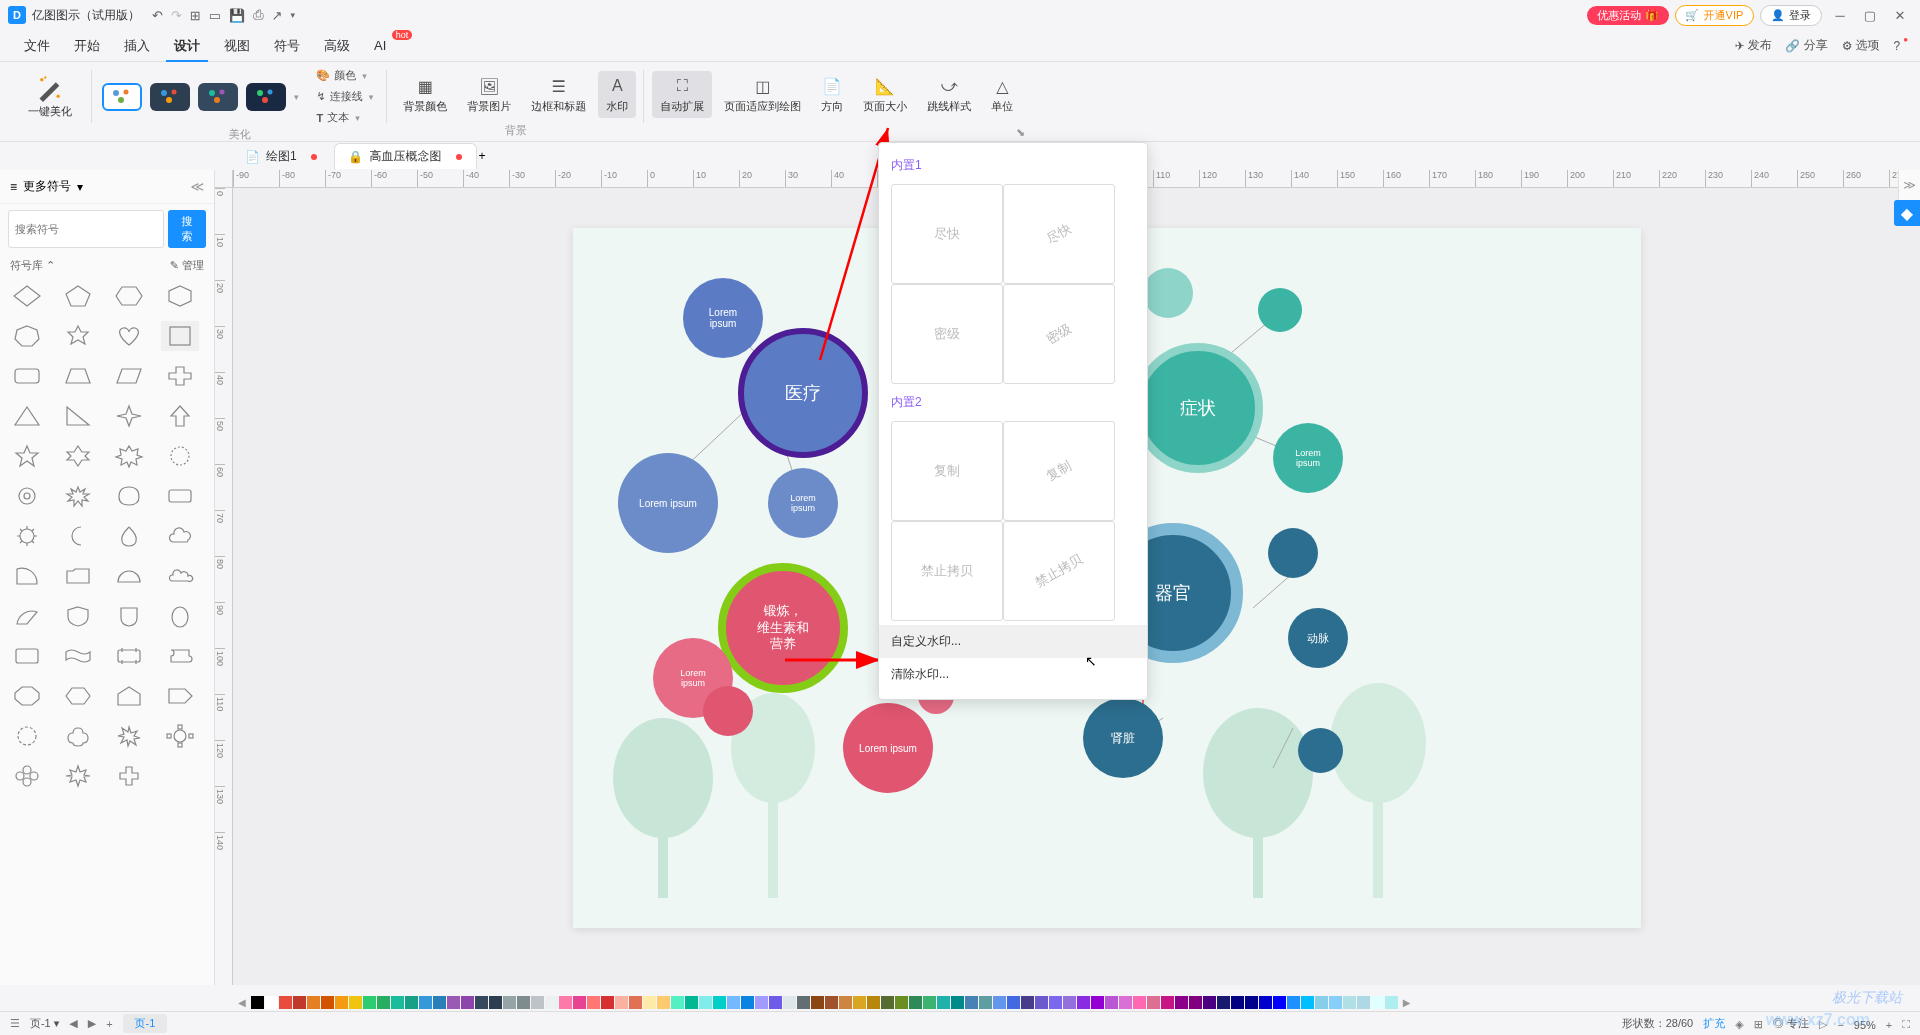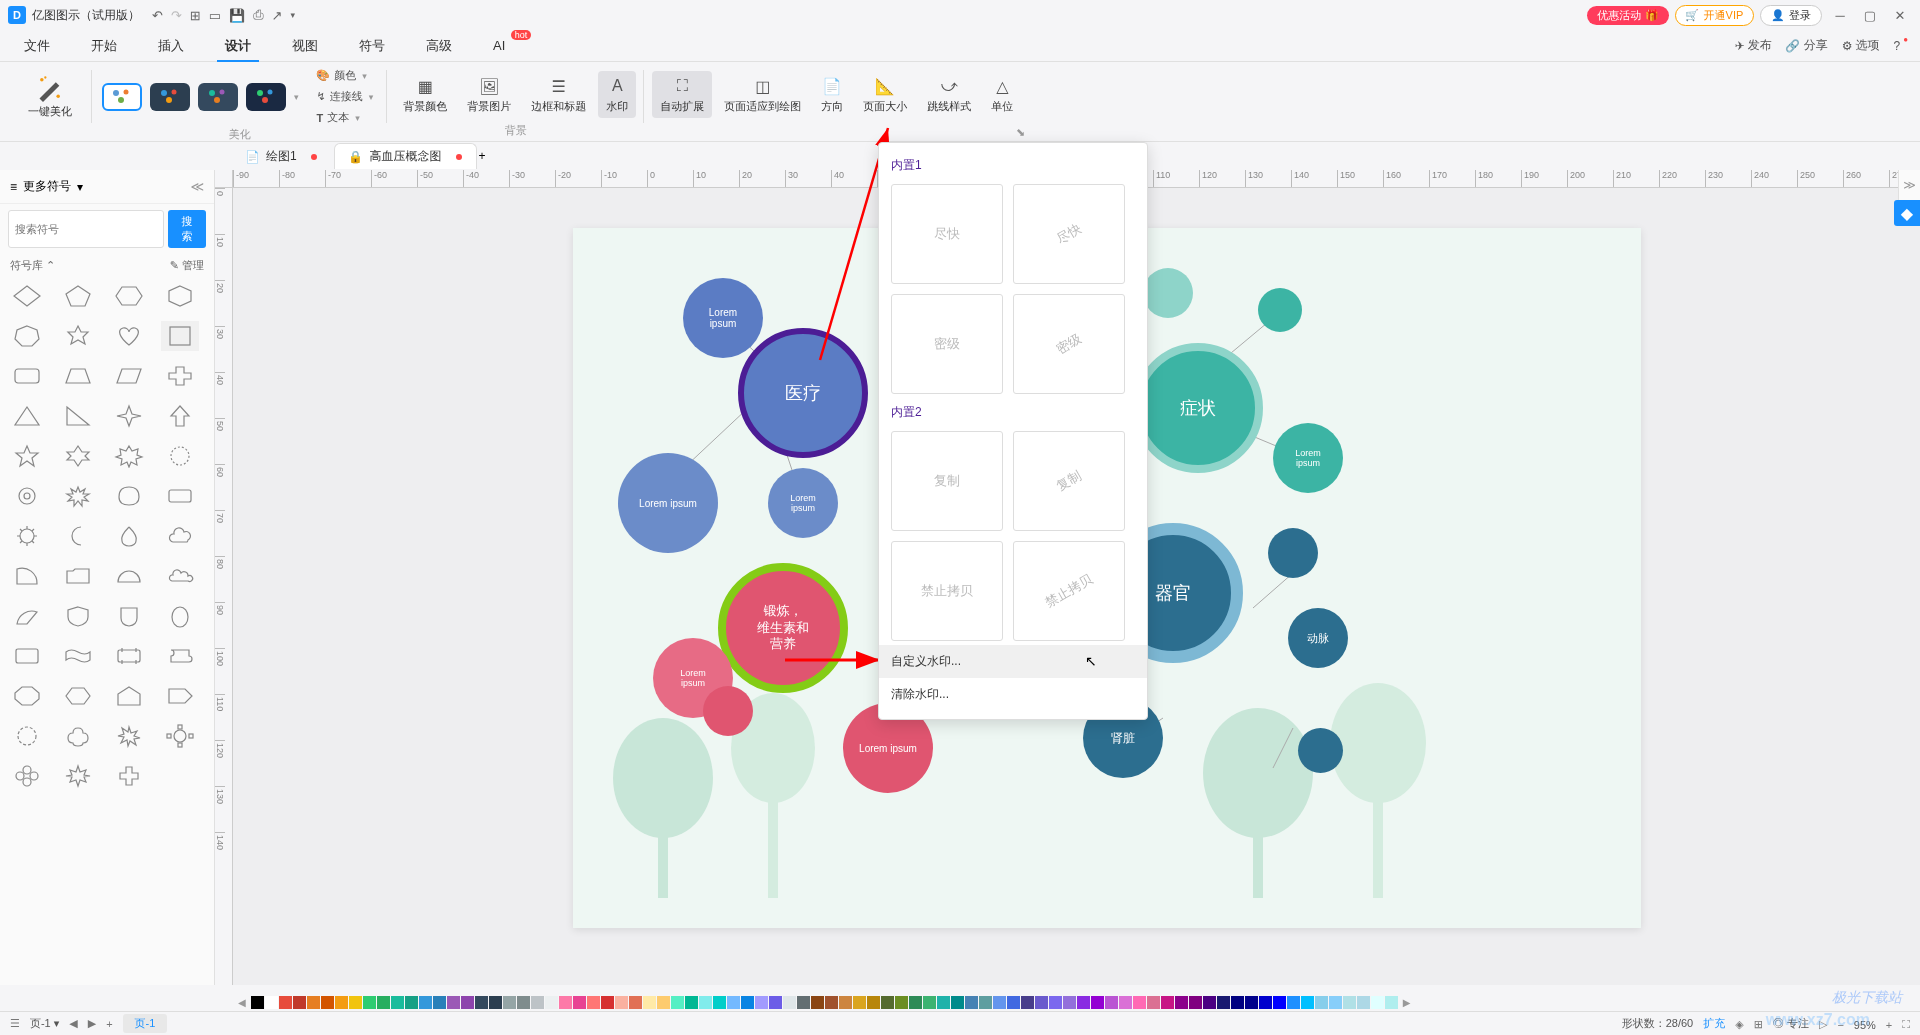--- a/index.html
+++ b/index.html
@@ -12,21 +12,21 @@
 .title-bar .qa-icons { display: flex; gap: 8px; align-items: center; }
 .title-bar .qa-icons span { cursor: pointer; font-size: 13px; color: #666; }
 .title-bar .spacer { flex: 1; }
 .title-bar .right-btns { display: flex; gap: 6px; align-items: center; }
 .btn-red { background: #ff3b5c; color: white; padding: 2px 10px; border-radius: 12px; font-size: 11px; display: flex; align-items: center; gap: 4px; }
 .btn-yellow { background: #fff; border: 1px solid #ffa500; color: #ff8c00; padding: 2px 10px; border-radius: 12px; font-size: 11px; display: flex; align-items: center; gap: 4px; }
 .btn-login { background: #fff; border: 1px solid #ccc; padding: 2px 10px; border-radius: 12px; font-size: 11px; display: flex; align-items: center; gap: 4px; }
 .win-btn { width: 24px; height: 24px; display: flex; align-items: center; justify-content: center; cursor: pointer; color: #666; font-size: 13px; }
 
 
-.menu-bar { height: 32px; display: flex; align-items: center; padding: 0 20px; gap: 33px; font-size: 13px; background: #f5f5f7; border-bottom: 1px solid #e0e0e0; position: relative; }
+.menu-bar { height: 32px; display: flex; align-items: center; padding: 0 20px; gap: 16px; font-size: 13px; background: #f5f5f7; border-bottom: 1px solid #e0e0e0; position: relative; }
 .menu-bar .menu-item { cursor: pointer; color: #333; padding: 6px 4px; position: relative; }
 .menu-bar .menu-item.active { font-weight: bold; }
 .menu-bar .menu-item.active::after { content: ''; position: absolute; bottom: -1px; left: -4px; right: -4px; height: 2px; background: #1890ff; }
 .menu-bar .hot-badge { background: #ff4444; color: white; font-size: 9px; padding: 0 4px; border-radius: 6px; position: absolute; top: -2px; right: -22px; }
 .menu-bar .right-actions { position: absolute; right: 12px; display: flex; gap: 14px; font-size: 12px; color: #555; align-items: center; }
 .menu-bar .right-actions span { display: flex; align-items: center; gap: 3px; cursor: pointer; }
 
 
 .ribbon { height: 80px; background: #f5f5f7; display: flex; align-items: stretch; padding: 0 8px; border-bottom: 1px solid #e0e0e0; }
 .ribbon-group { display: flex; flex-direction: column; padding: 4px 8px; position: relative; }
@@ -87,22 +87,22 @@
 .bubble { position: absolute; border-radius: 50%; display: flex; align-items: center; justify-content: center; color: white; font-size: 12px; text-align: center; }
 
 
 .tree { position: absolute; }
 
 
 .red-arrow { position: absolute; pointer-events: none; z-index: 50; }
 
 
 .watermark-panel { position: absolute; left: 878px; top: 142px; width: 270px; background: white; border: 1px solid #ddd; border-radius: 4px; box-shadow: 0 4px 16px rgba(0,0,0,0.15); z-index: 100; padding: 8px 0; }
-.wm-section-title { font-size: 12px; color: #4c1d95; padding: 6px 12px; }
-.wm-grid { display: flex; gap: 10px; padding: 4px 12px; flex-wrap: wrap; }
+.wm-section-title { font-size: 12px; color: #8b5cf6; padding: 6px 12px; }
+.wm-grid { display: flex; padding: 4px 12px; flex-wrap: wrap; }
 .wm-preview { width: 112px; height: 100px; border: 1px solid #ddd; border-radius: 3px; display: flex; align-items: center; justify-content: center; font-size: 13px; color: #bbb; cursor: pointer; position: relative; }
 .wm-preview.diag span { transform: rotate(-30deg); }
 .wm-menu-item { padding: 8px 12px; font-size: 12px; color: #333; cursor: pointer; display: flex; align-items: center; }
 .wm-menu-item.highlighted { background: #f0f0f0; }
 .cursor-arrow { position: absolute; left: 1085px; top: 653px; font-size: 14px; z-index: 200; color: black; }
 
 
 .right-panel-collapsed { position: absolute; right: 0; top: 170px; width: 22px; height: 30px; background: #fafafa; border-left: 1px solid #e0e0e0; display: flex; align-items: center; justify-content: center; cursor: pointer; color: #999; font-size: 12px; }
 .right-blue-tab { position: absolute; right: 0; top: 200px; width: 26px; height: 26px; background: #1890ff; display: flex; align-items: center; justify-content: center; color: white; cursor: pointer; border-radius: 3px 0 0 3px; }
 

